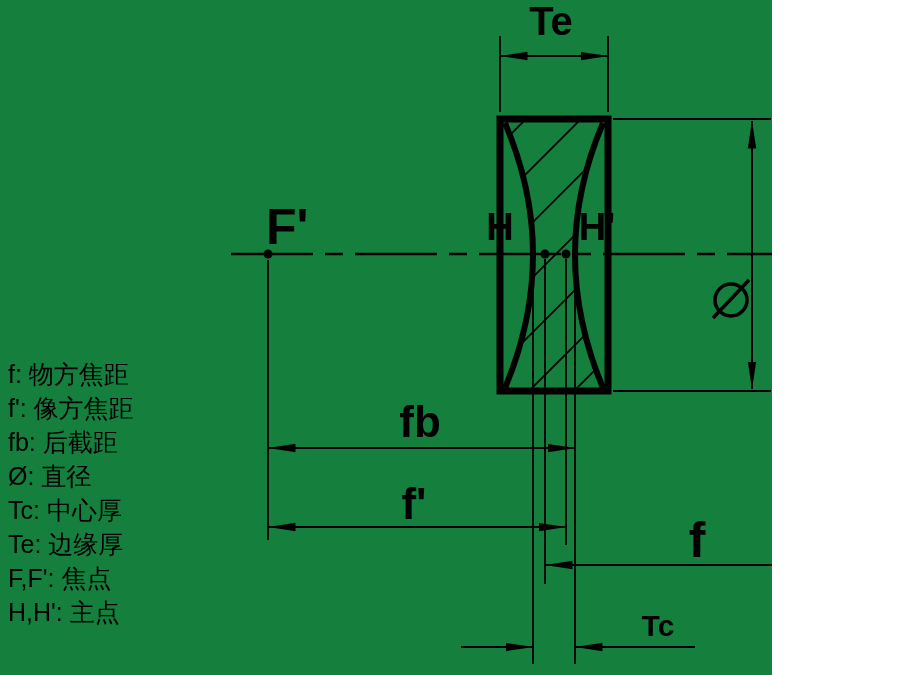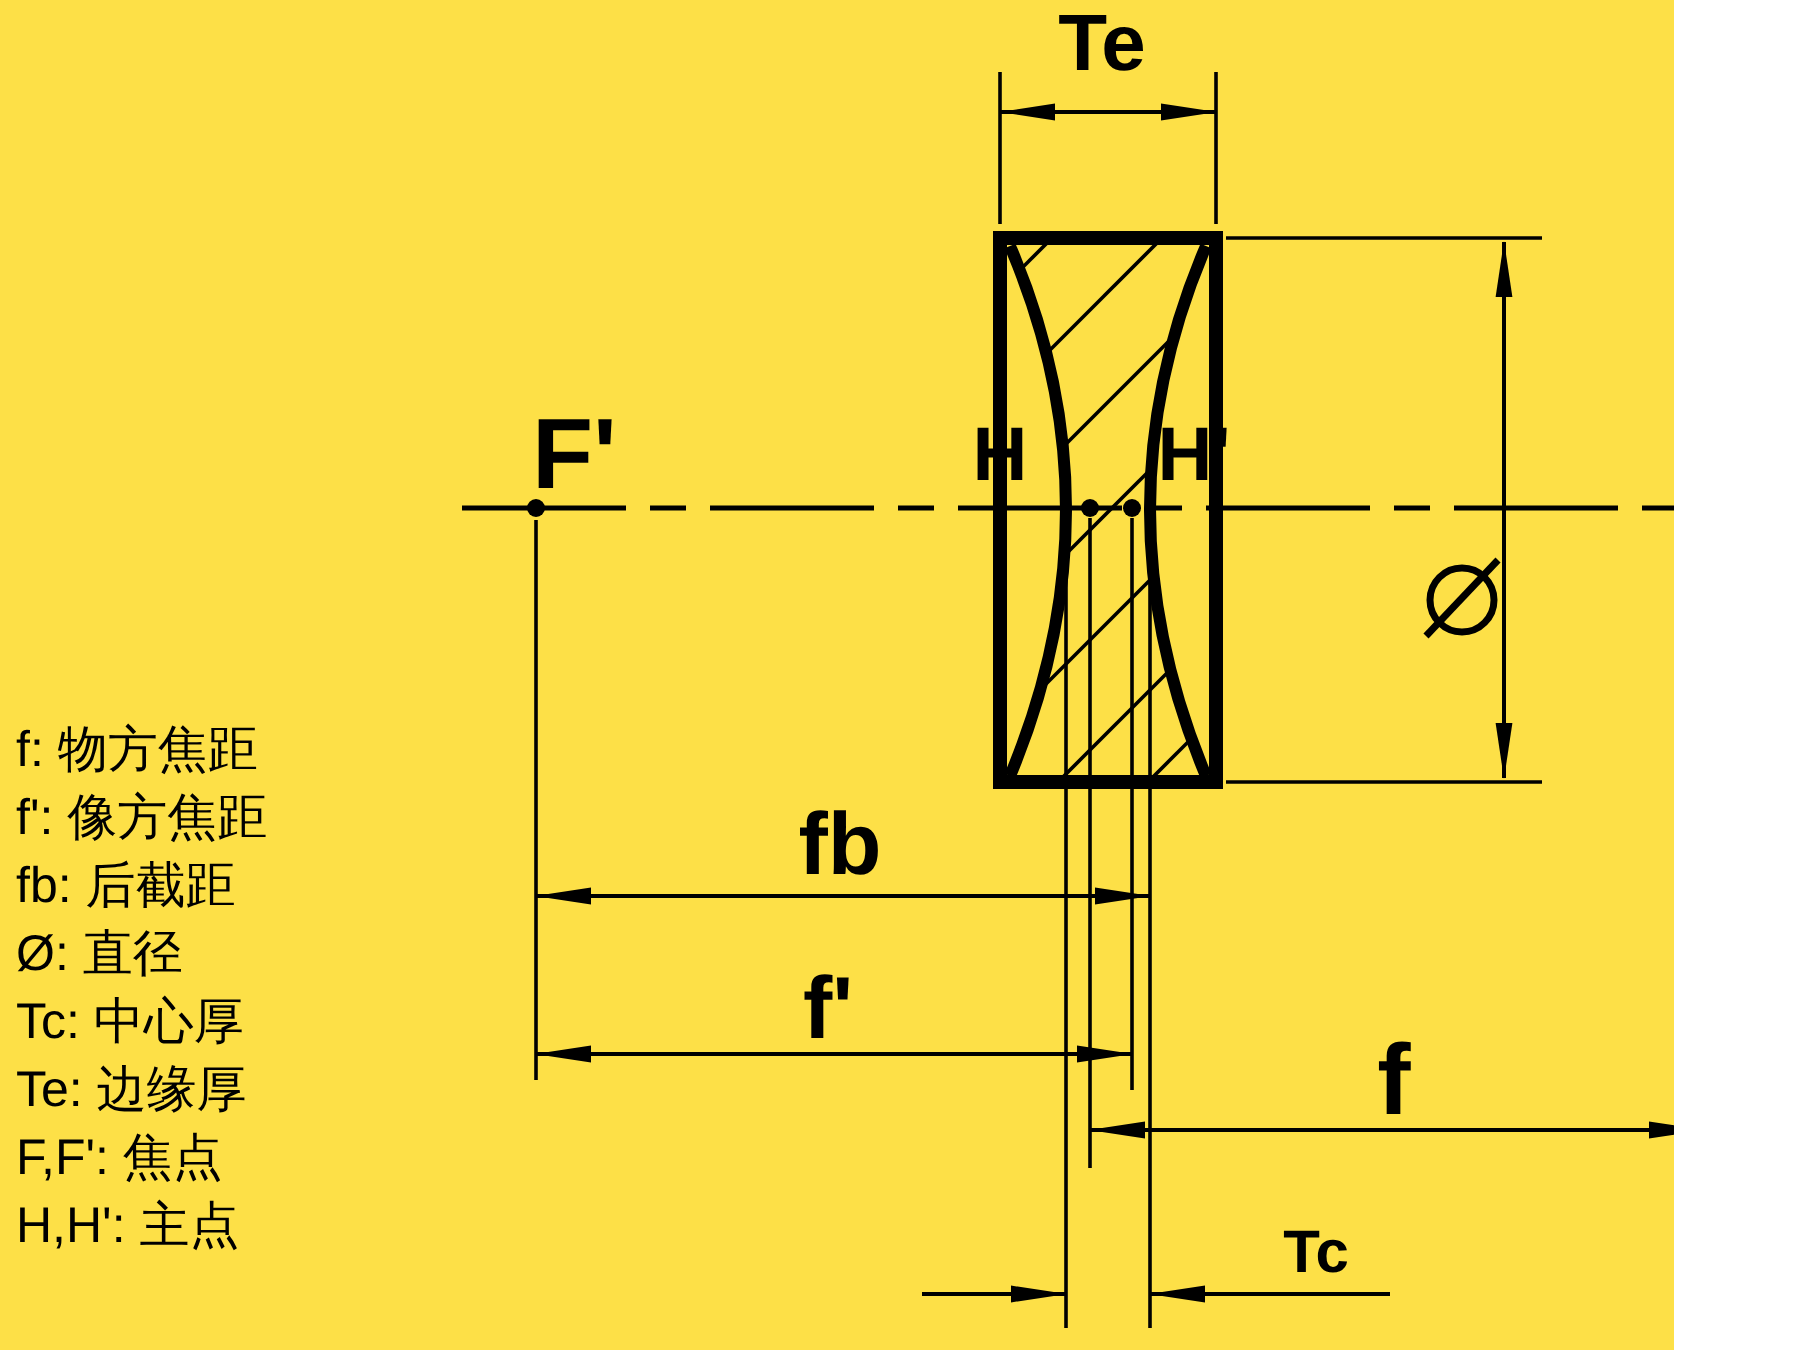--- a/index.html
+++ b/index.html
@@ -1,19 +1,19 @@
 <!DOCTYPE html>
 <html><head>
 <meta charset="utf-8">
 <style>
   html, body { margin: 0; padding: 0; background: #ffffff; }
   .stage {
     position: relative;
-    width: 837px; height: 675px;
-    background: #fde047;
+    width: 772px; height: 675px;
+    background: #15803d;
     overflow: hidden;
     font-family: "Liberation Sans", sans-serif;
   }
   svg text {
     font-family: "Liberation Sans", sans-serif;
     fill: #000000;
   }
   .dim-label { font-weight: bold; }
   .legend-text { font-weight: normal; }
   .thin  { stroke: #000; stroke-width: 1.8; fill: none; }

